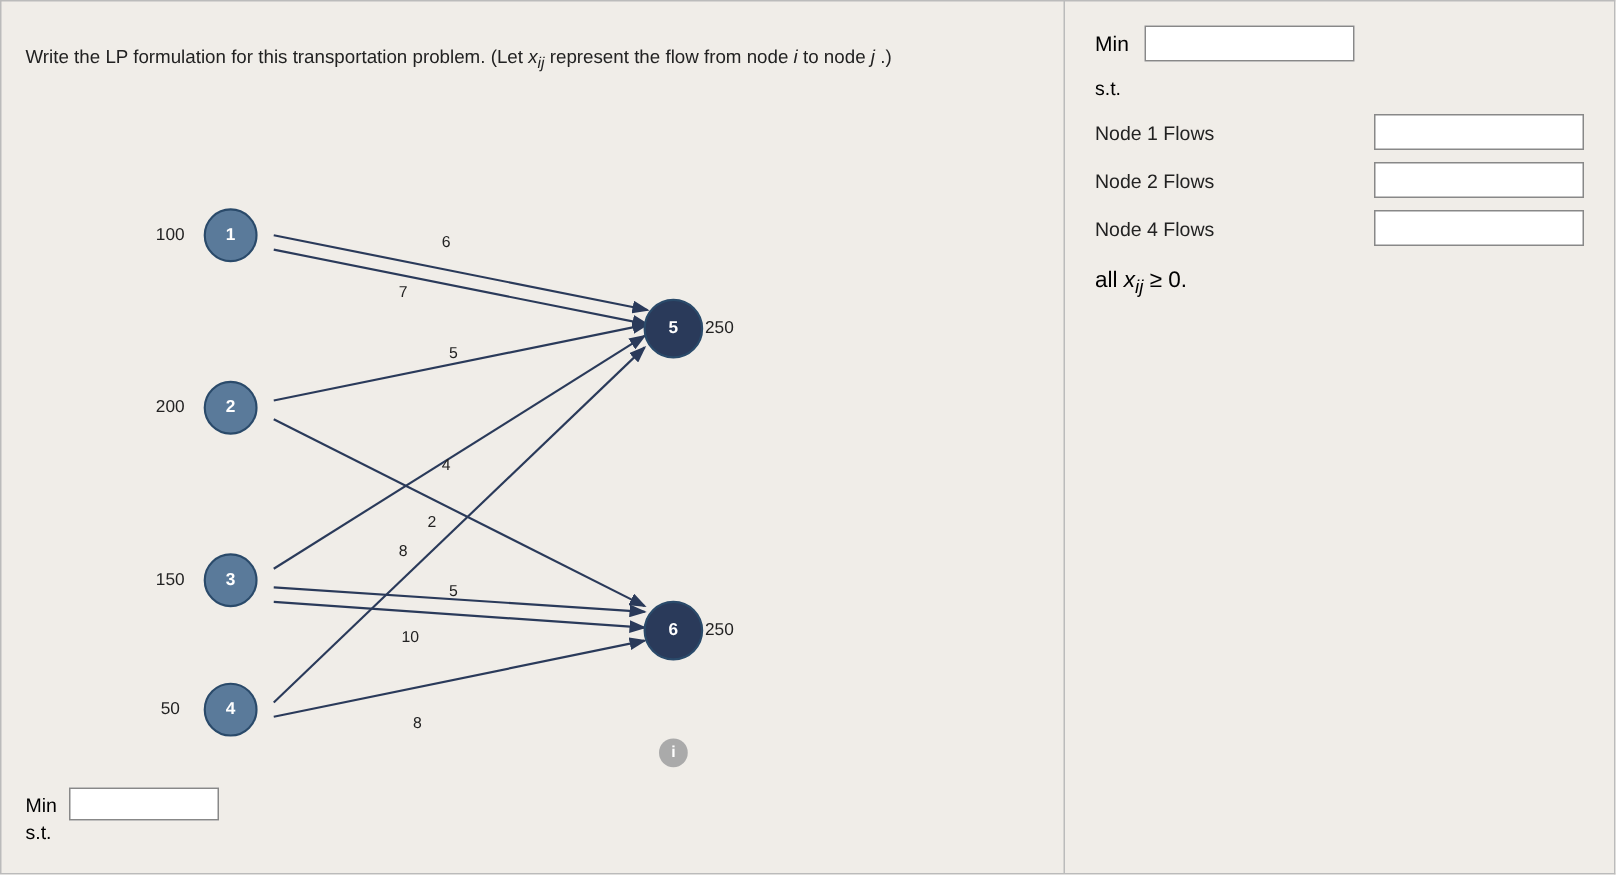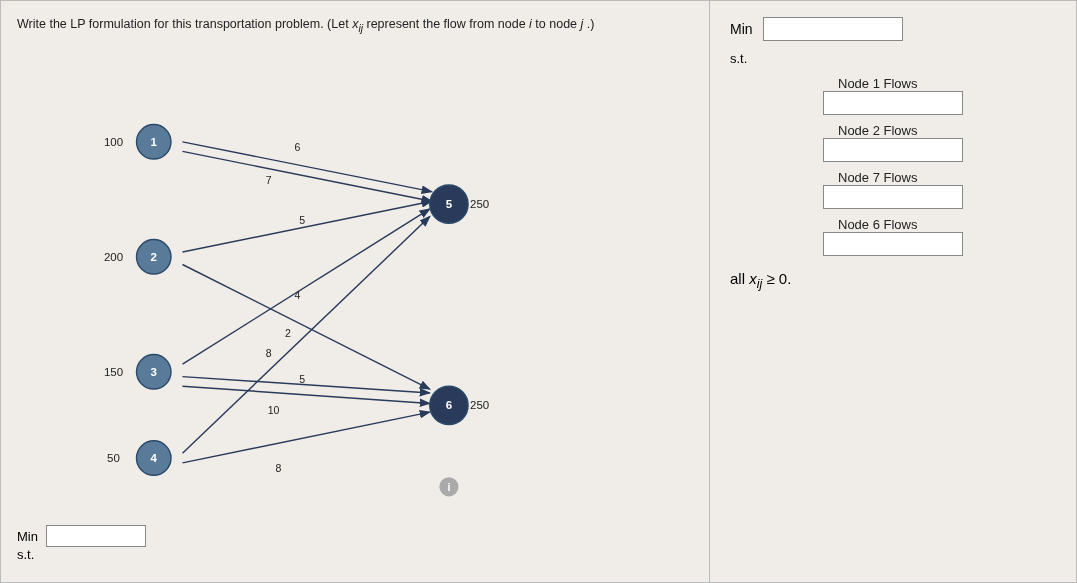--- a/index.html
+++ b/index.html
@@ -14,21 +14,21 @@
     }
 
     
     .left-panel {
       background: #f0ede8;
       border: 1px solid #bbb;
       width: 710px;
       min-width: 710px;
       height: 583px;
       position: relative;
-      padding: 14px 16px;
+      padding: 28px 16px;
     }
 
     .problem-statement {
       font-size: 12.5px;
       color: #222;
       margin-bottom: 10px;
       line-height: 1.5;
     }
 
     
@@ -95,21 +95,20 @@
     .right-st {
       font-size: 13px;
       margin-bottom: 10px;
     }
 
     .node-row {
       display: flex;
       align-items: center;
       justify-content: space-between;
       margin-bottom: 8px;
-      flex-direction: column;
     }
 
     .node-label {
       font-size: 13px;
       color: #222;
       min-width: 110px;
     }
 
     .node-input {
       width: 140px;
@@ -279,26 +278,22 @@
     <input type="text" class="node-input" value="" style="">
   </div>
 
   <div class="node-row">
     <span class="node-label">Node 2 Flows</span>
     <input type="text" class="node-input" value="" style="">
   </div>
 
 
   <div class="node-row">
-    <span class="node-label">Node 7 Flows</span>
+    <span class="node-label">Node 4 Flows</span>
     <input type="text" class="node-input" value="" style="">
   </div>
 
 
-  <div class="node-row">
-    <span class="node-label">Node 6 Flows</span>
-    <input type="text" class="node-input" value="" style="">
-  </div>
 
   <div class="all-xij">
     <span>all <span style="font-style:italic;">x</span><sub style="font-style:italic;">ij</sub> ≥ 0.</span>
   </div>
 </div>
 
 </body></html>

